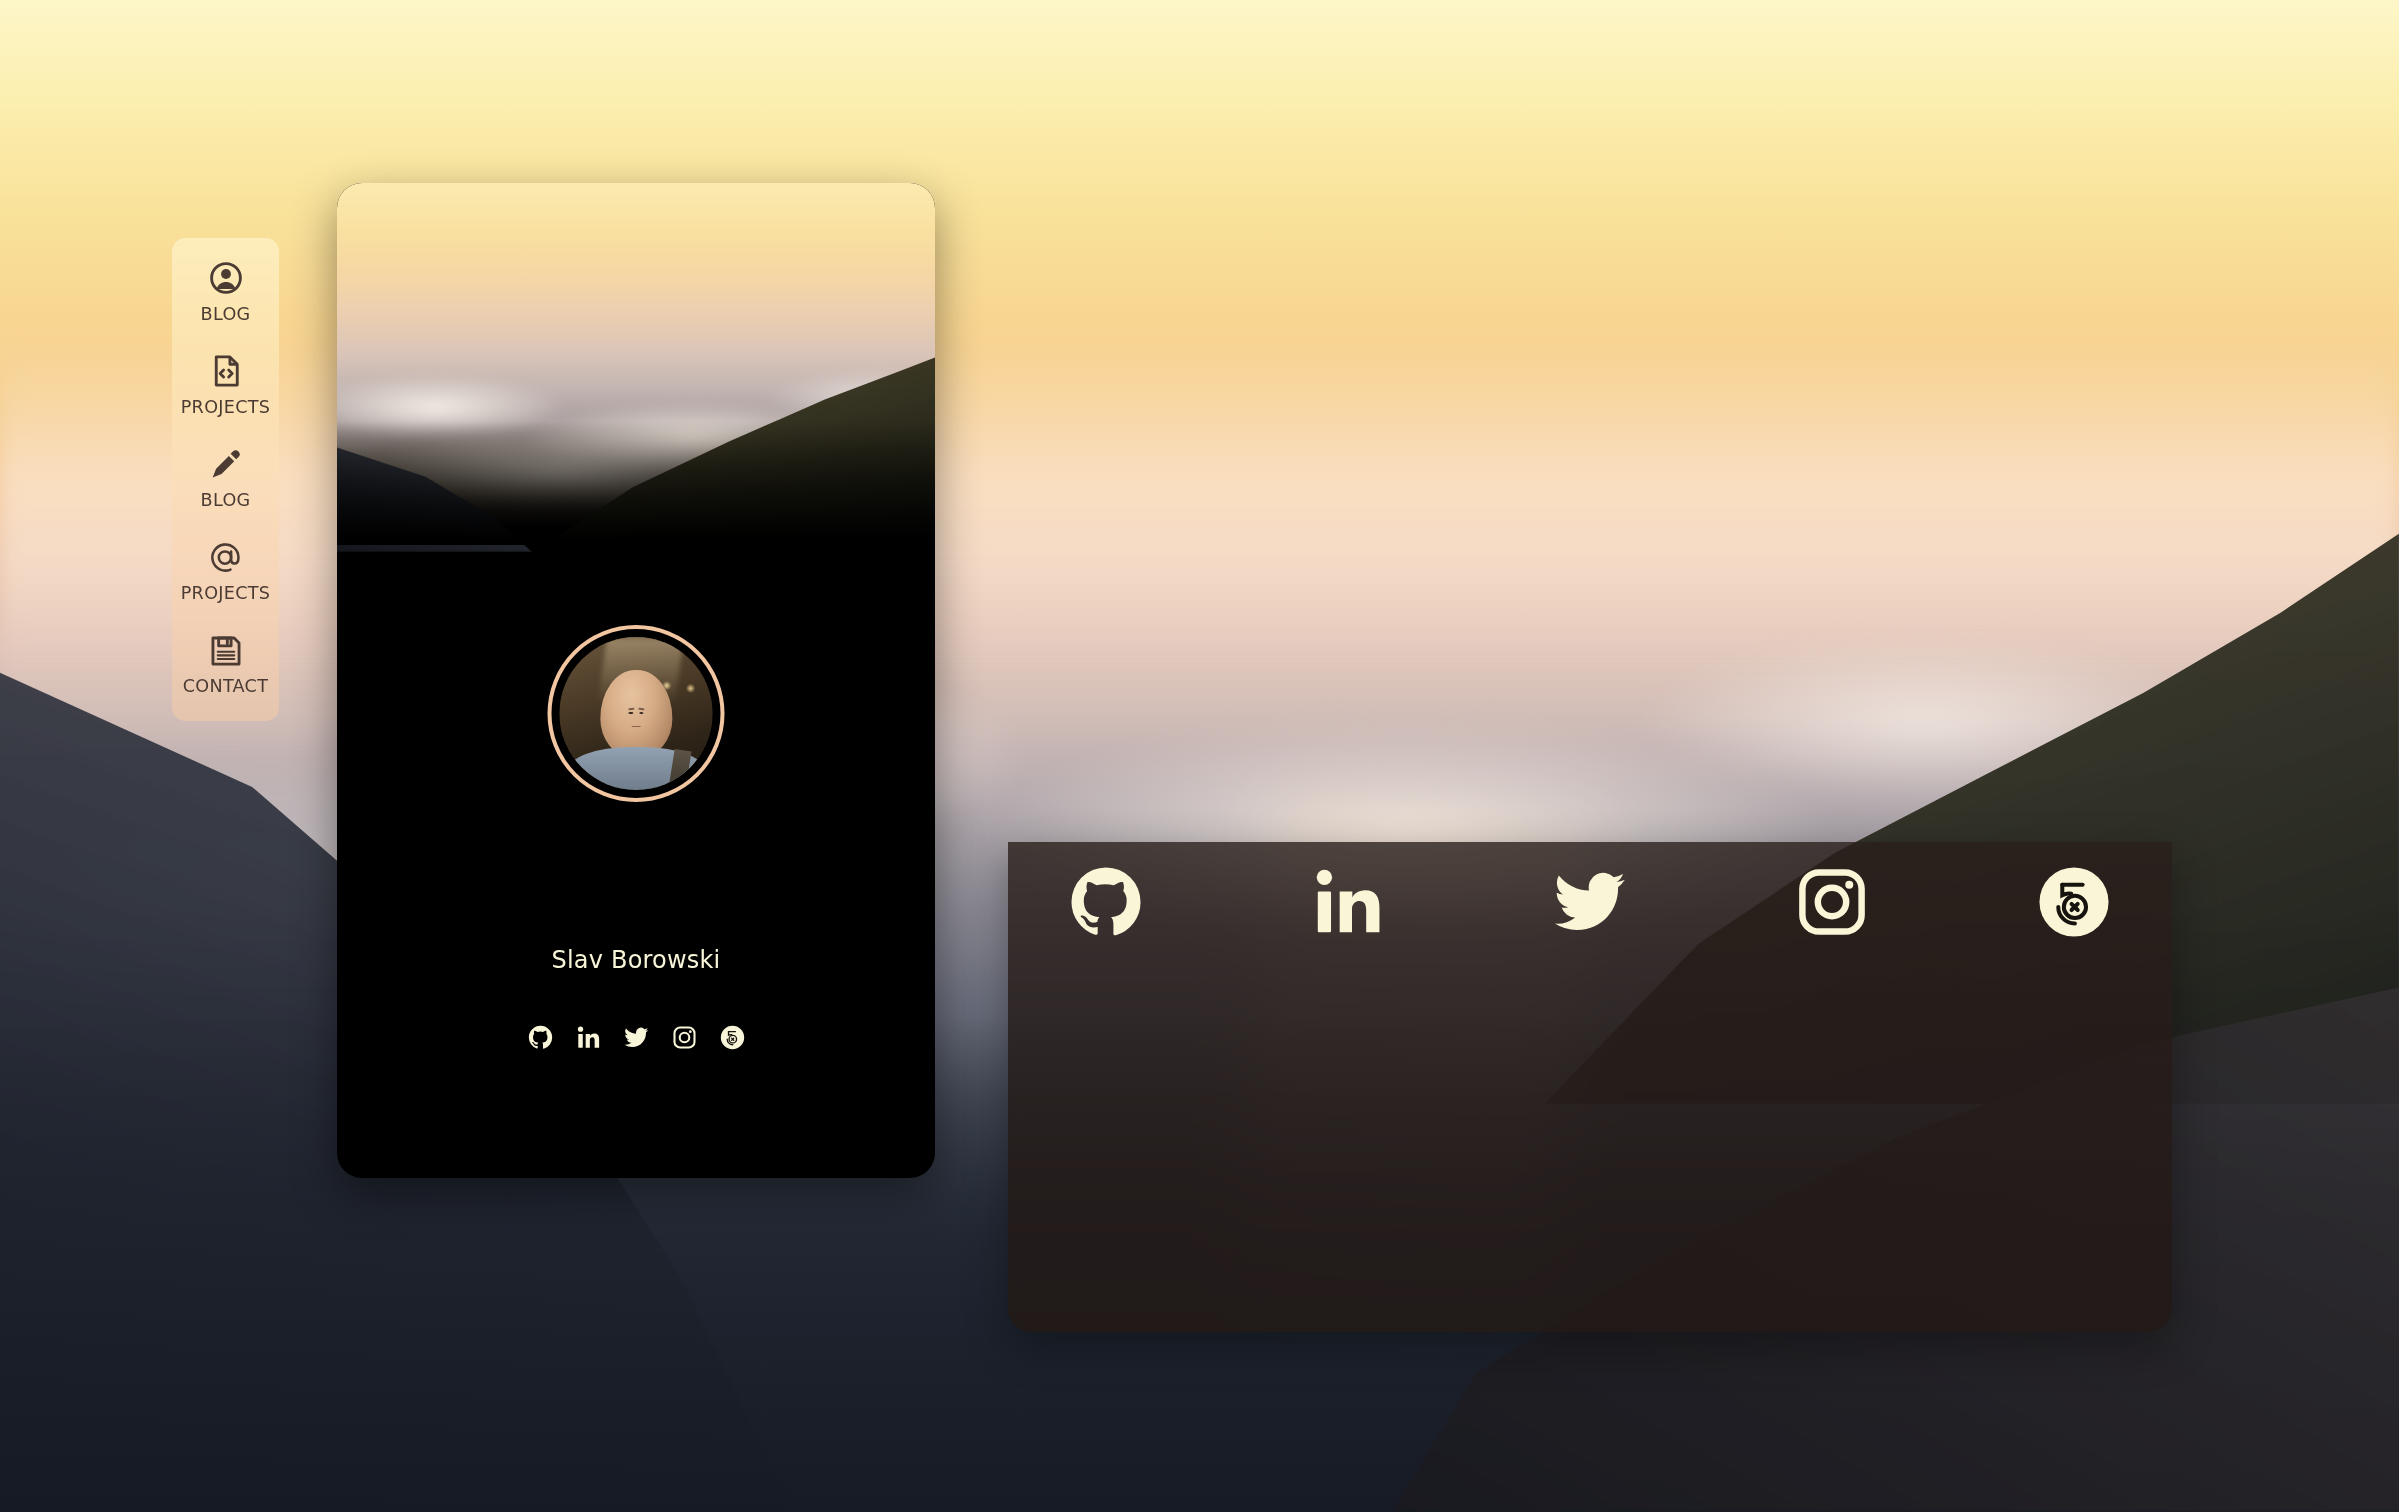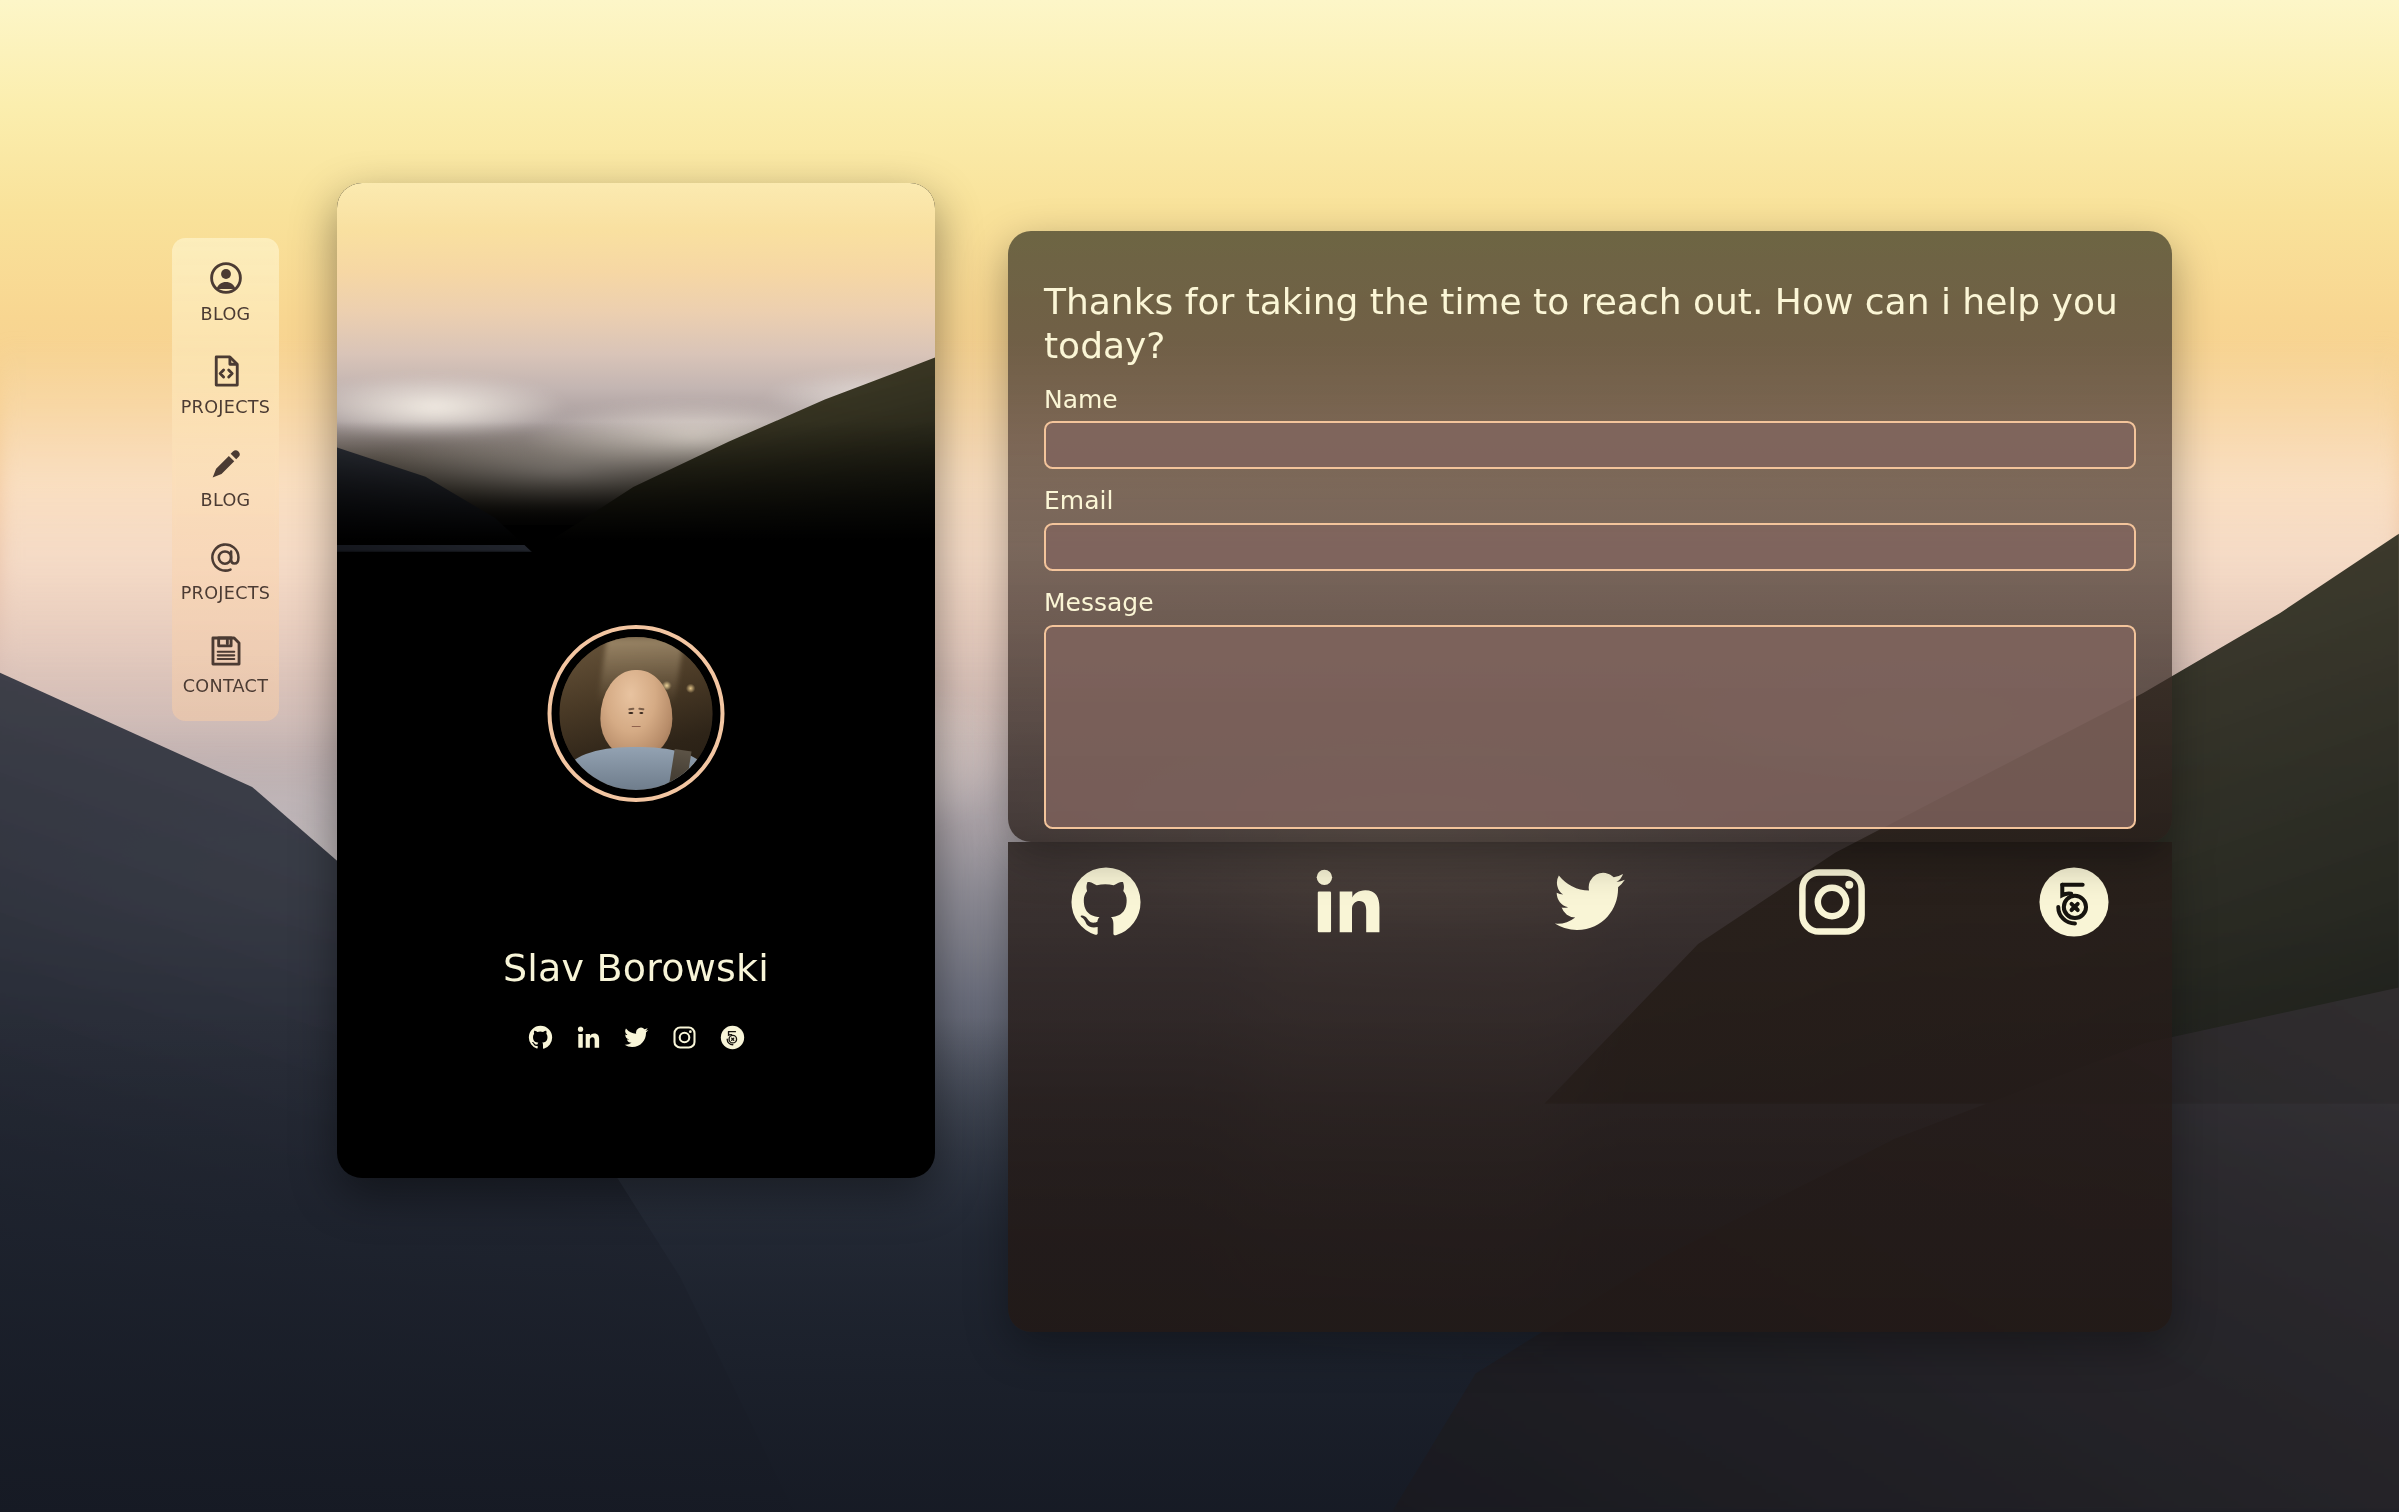--- a/index.html
+++ b/index.html
@@ -302,21 +302,21 @@
     width: 14%; height: 14%;
     background: linear-gradient(to bottom, #8b7a5c, #645843);
     border-radius: 0 18% 0 0;
   }
 
   .profile-name {
     position: absolute;
     left: 0; right: 0; top: 763px;
     text-align: center;
     color: #f8f5d8;
-    font-size: 38px;
+    font-size: 24px;
     font-weight: 400;
     letter-spacing: 0.2px;
     font-family: "DejaVu Sans", sans-serif;
   }
   .profile-socials {
     position: absolute;
     left: 0; right: 0; top: 841px;
     display: flex;
     justify-content: center;
     align-items: center;
@@ -595,34 +595,15 @@
               <circle cx="12.3" cy="13.6" r="3.6"></circle>
               <path d="M6.9 13.6a5.4 5.4 0 0 0 5.4 5.4"></path>
               <path d="M11.2 12.6l2 2M13.2 12.6l-2 2"></path>
             </g>
           </svg>
         </span>
       </a>
     </div>
   </div>
 
-  <section class="form-card">
-    <h1 class="form-heading">Thanks for taking the time to reach out. How can i help you today?</h1>
-
-    <div class="field-block">
-      <label class="field-label">Name</label>
-      <input class="field-input" type="text" placeholder="" style="">
-    </div>
-
-    <div class="field-block">
-      <label class="field-label">Email</label>
-      <input class="field-input" type="text" placeholder="" style="">
-    </div>
-
-    <div class="field-block">
-      <label class="field-label">Message</label>
-      <textarea class="field-textarea" placeholder="" style=""></textarea>
-    </div>
-
-  </section>
 
 </div>
 
 
 </body></html>

